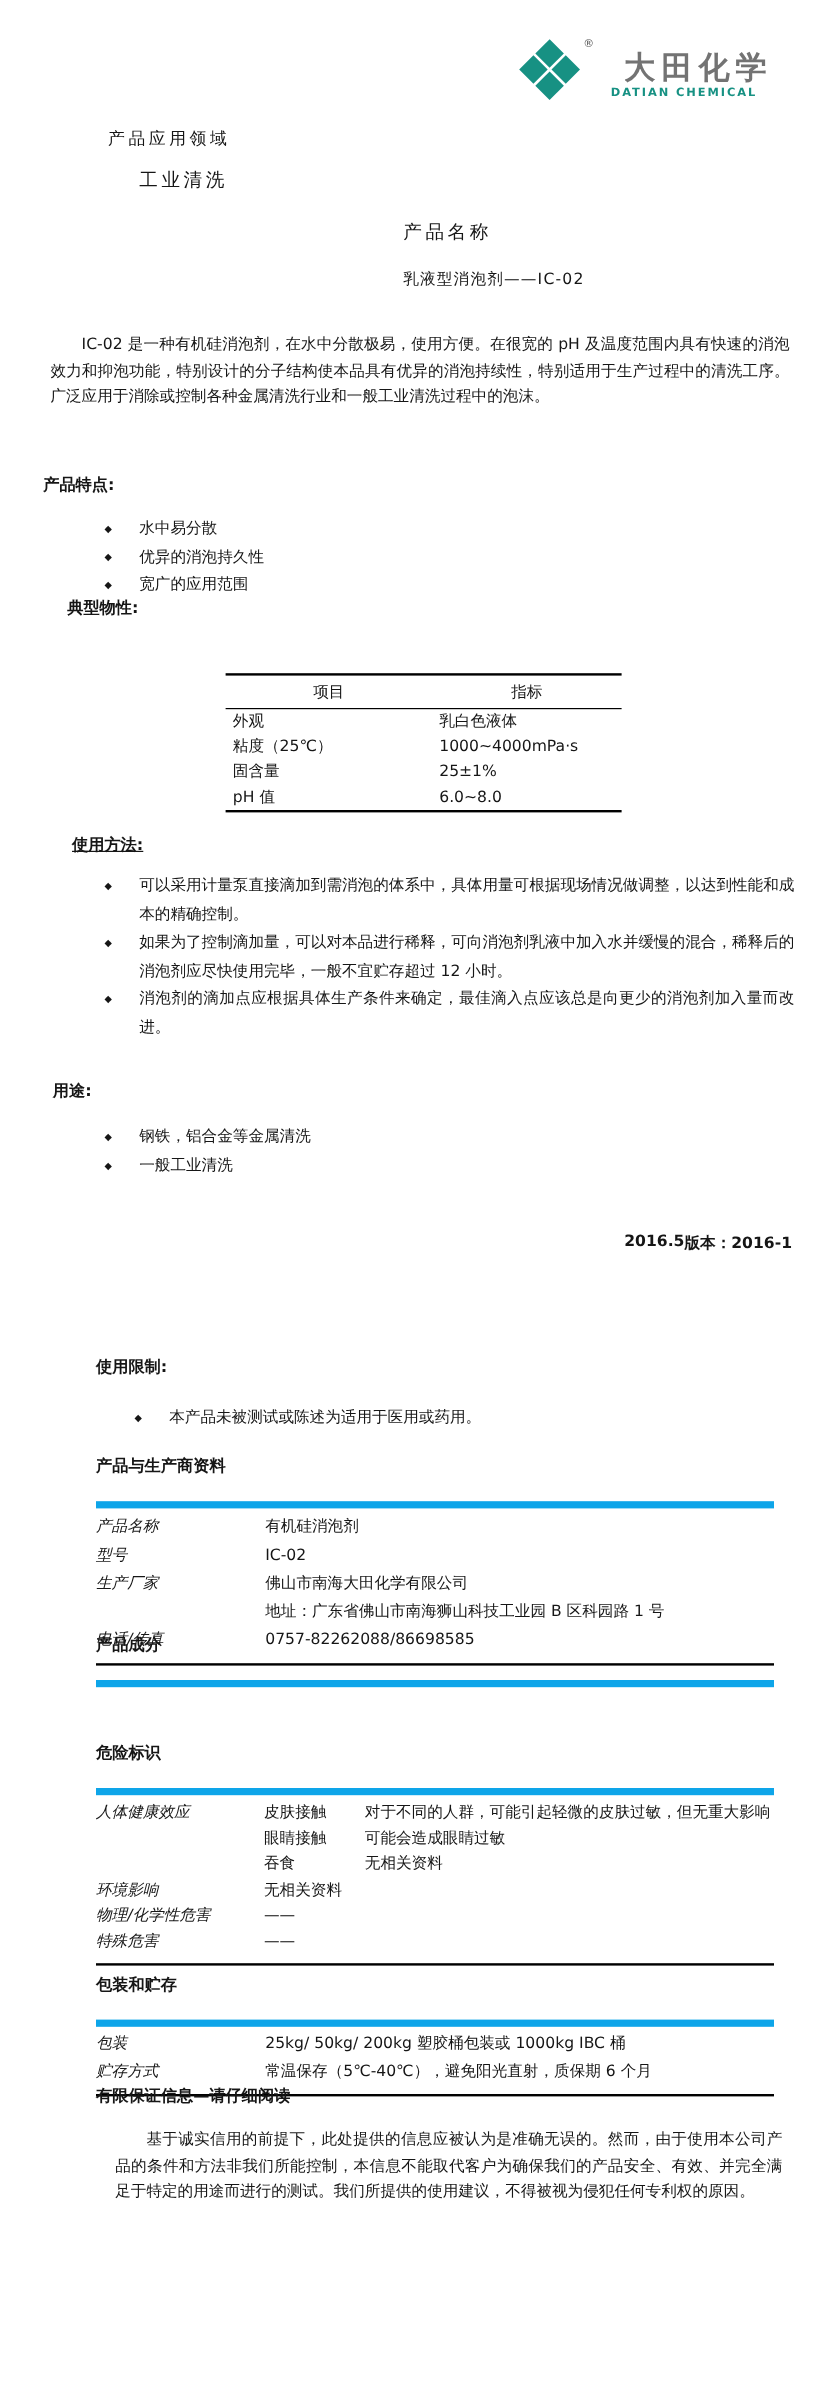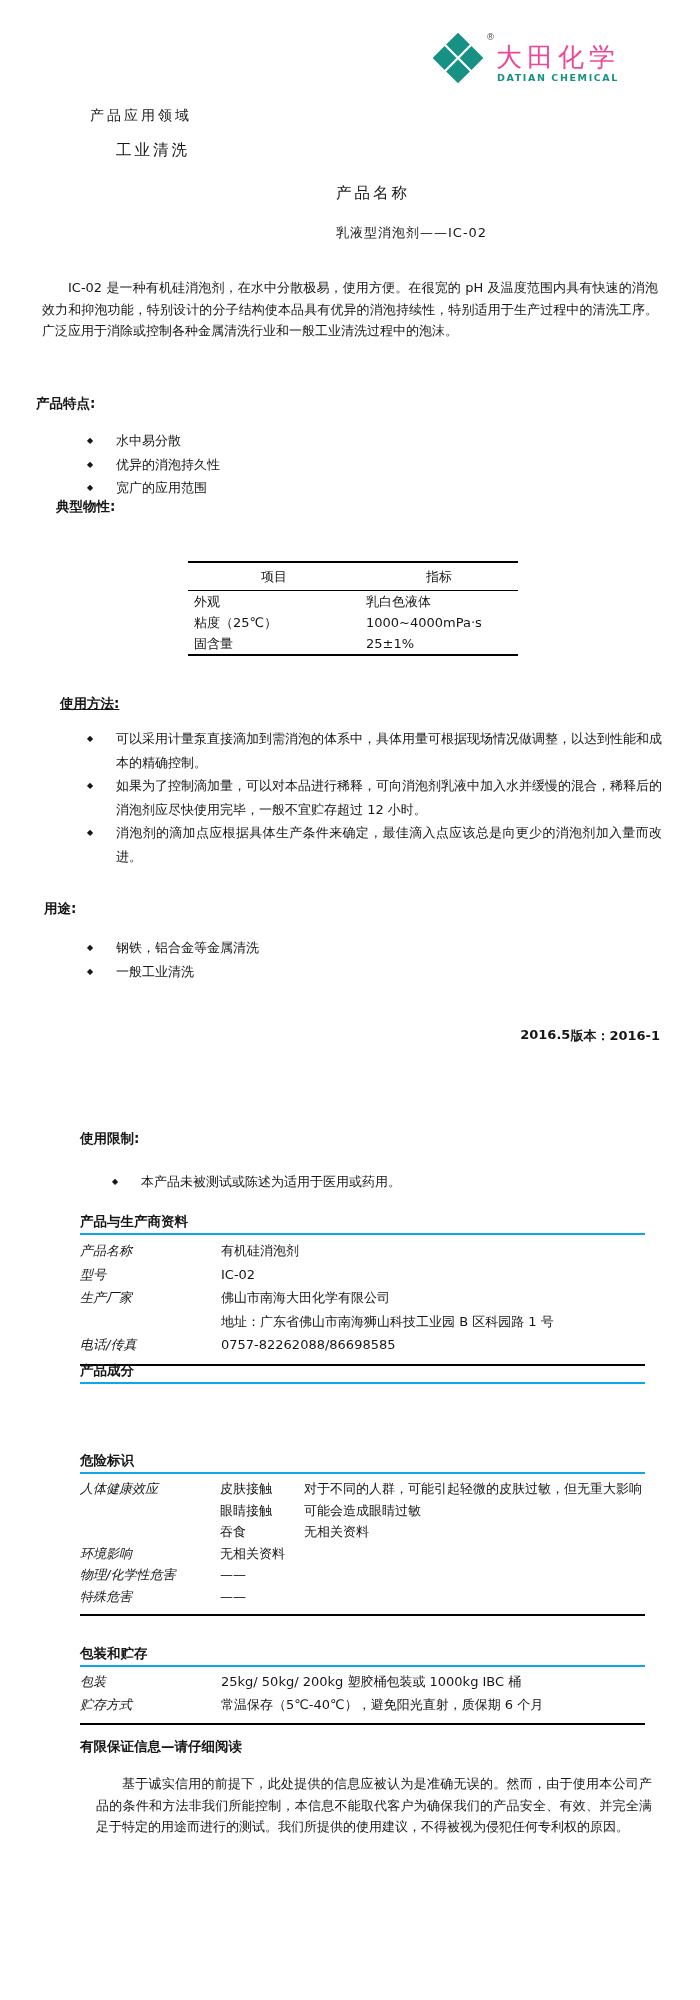--- a/index.html
+++ b/index.html
@@ -5,21 +5,21 @@
   html,body{margin:0;padding:0;background:#fff;}
   .page{position:relative;width:700px;height:2000px;background:#ffffff;overflow:hidden;
         font-family:"DejaVu Sans","Liberation Sans",sans-serif;color:#161616;font-size:13px;}
   .abs{position:absolute;}
 
   
   .logo{position:absolute;left:430px;top:30px;display:flex;align-items:flex-start;}
   .logo-mark{position:relative;width:56px;height:56px;flex:none;}
   .logo-reg{position:absolute;left:486px;top:32px;font-size:9px;color:#555;}
   .brand{margin-left:10px;padding-top:14px;}
-  .brand-cn{font-weight:normal;font-size:26px;letter-spacing:5px;color:#ec4899;line-height:26px;white-space:nowrap;}
+  .brand-cn{font-weight:bold;font-size:26px;letter-spacing:5px;color:#737373;line-height:26px;white-space:nowrap;margin-left:24px;}
   .brand-en{font-weight:bold;font-size:9.5px;letter-spacing:1.6px;color:#179183;text-align:center;margin-top:2px;}
 
   .plain{white-space:nowrap;}
   .lbl-top{font-size:14px;letter-spacing:3px;}
   .big{font-size:15.5px;letter-spacing:3px;text-align:right;}
   .pname{font-size:13px;letter-spacing:1px;}
 
   .para{line-height:21.5px;text-align:justify;text-indent:2em;}
 
   .h1{font-weight:bold;font-size:13.5px;white-space:nowrap;}
@@ -29,21 +29,21 @@
 
   
   .tprops{position:absolute;left:188px;top:561px;width:330px;border-collapse:collapse;
           border-top:2.5px solid #000;border-bottom:2.5px solid #000;font-size:13px;}
   .tprops th{font-weight:normal;text-align:center;border-bottom:1.5px solid #000;height:27px;padding:0;}
   .tprops td{height:21px;padding:0 0 0 6px;line-height:21px;}
   .c1{width:172px;} .c2{width:158px;}
 
   
   .sec{position:absolute;left:80px;width:565px;}
-  .sec-h{font-weight:bold;font-size:13.5px;padding-bottom:2px;border-bottom:2px solid #0ea5e9;}
+  .sec-h{font-weight:bold;font-size:13.5px;padding-bottom:20px;border-bottom:6px solid #0ea5e9;}
   .sec-rows{border-bottom:2.5px solid #000;padding:4px 0 7px;}
   .irow{display:grid;grid-template-columns:141px 1fr;line-height:23.5px;}
   .irow.tight{line-height:22.5px;}
   .ilabel{font-style:italic;white-space:nowrap;}
   .hrow{display:grid;grid-template-columns:140px 84px 1fr;line-height:21.5px;}
   .hval{text-align:justify;}
   .nowrap{white-space:nowrap;}
 
   .version{position:absolute;top:1027px;left:300px;width:360px;display:flex;
            justify-content:flex-end;font-weight:bold;font-size:13px;}
@@ -108,20 +108,24 @@
         <td>乳白色液体</td>
       </tr>
       <tr>
         <td>粘度（25℃）</td>
         <td>1000~4000mPa·s</td>
       </tr>
       <tr>
         <td>固含量</td>
         <td>25±1%</td>
       </tr>
+      <tr>
+        <td>pH 值</td>
+        <td>6.0~8.0</td>
+      </tr>
     </tbody>
   </table>
 
   <div class="abs h1" style="left:60px;top:695px;text-decoration:underline;">使用方法:</div>
   <div class="abs" style="left:87px;top:727px;width:575px;">
     <div class="b-item">
       <span class="b-glyph">◆</span>
       <span>可以采用计量泵直接滴加到需消泡的体系中，具体用量可根据现场情况做调整，以达到性能和成本的精确控制。</span>
     </div>
     <div class="b-item">

